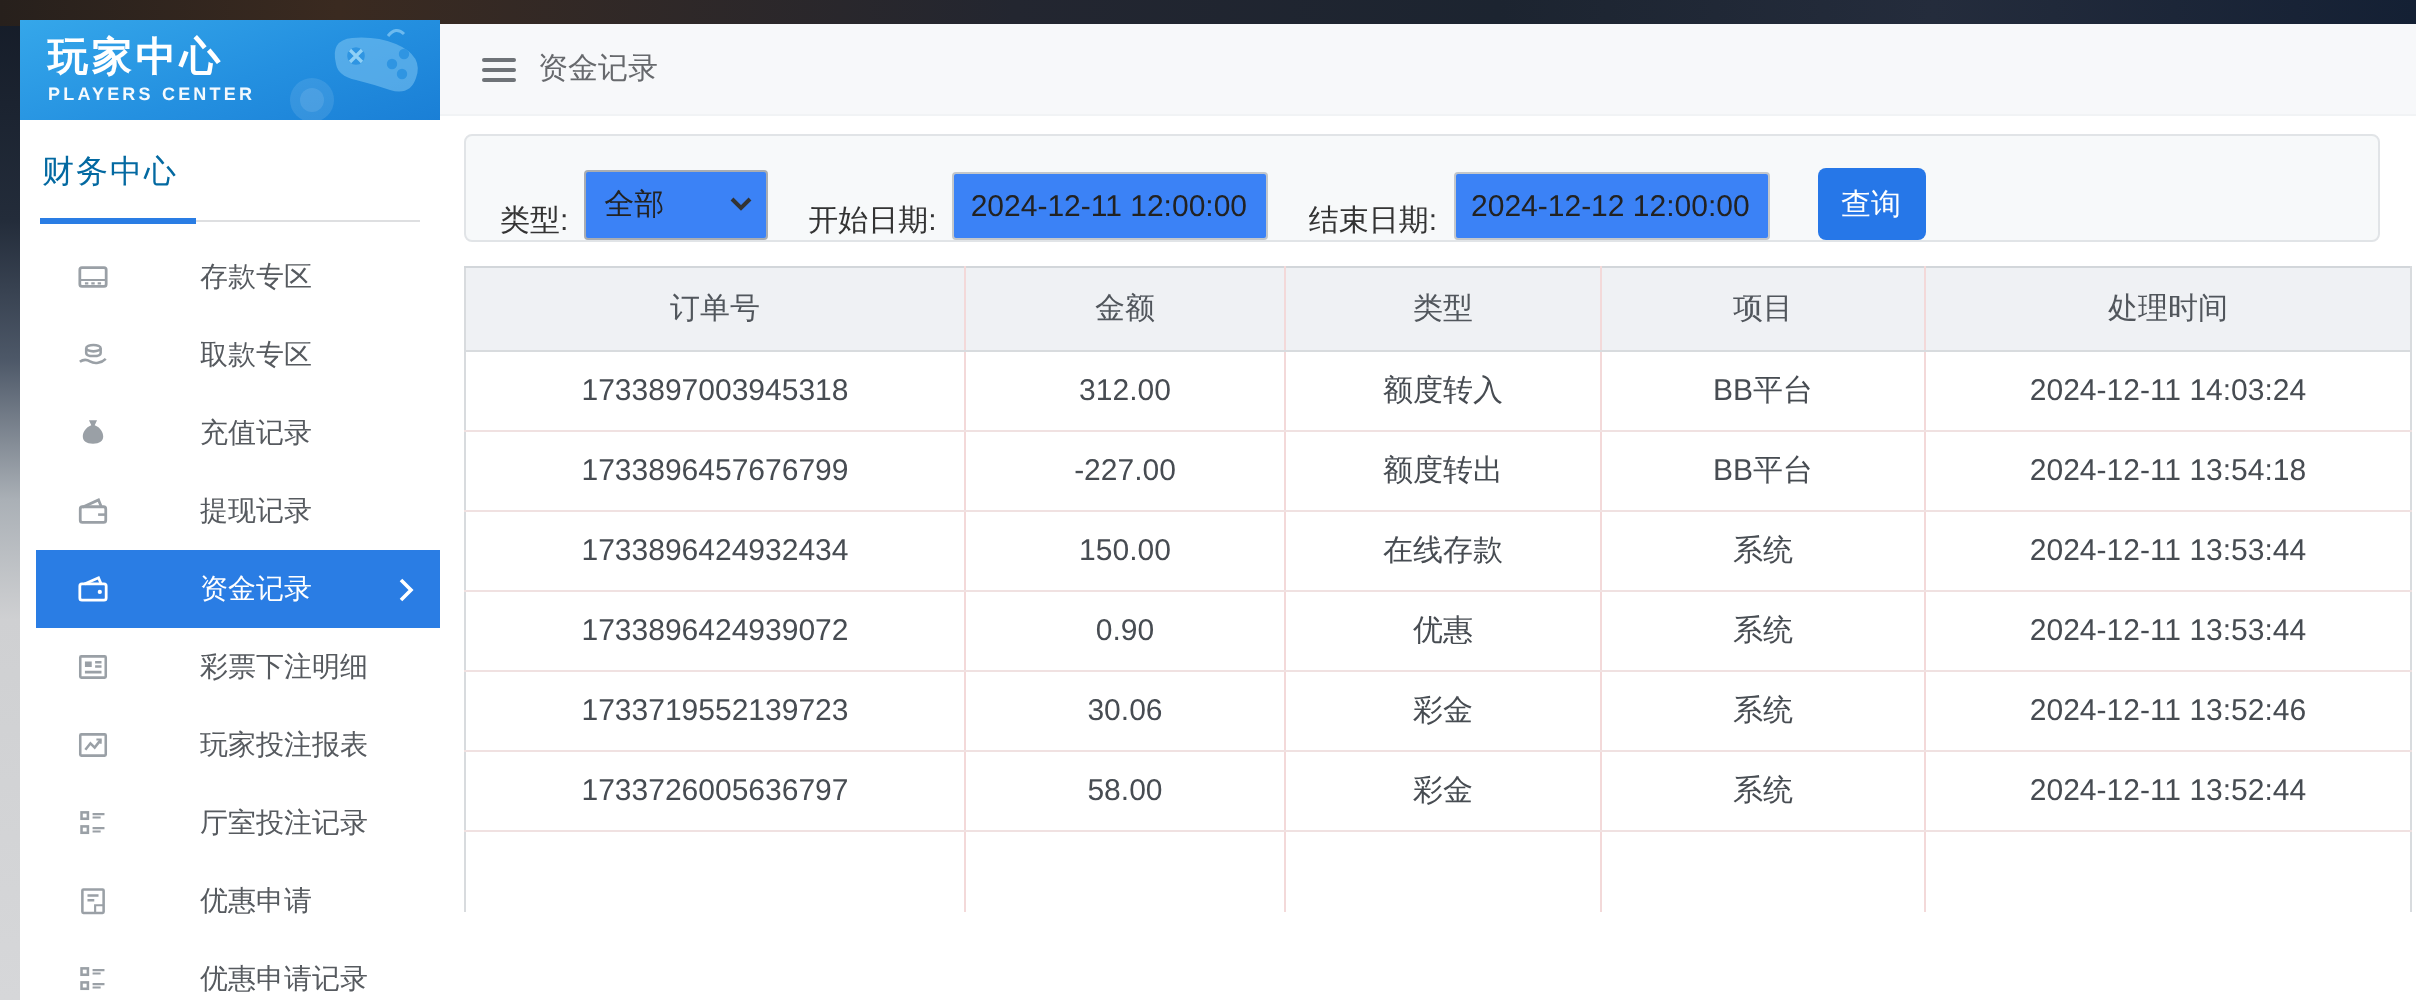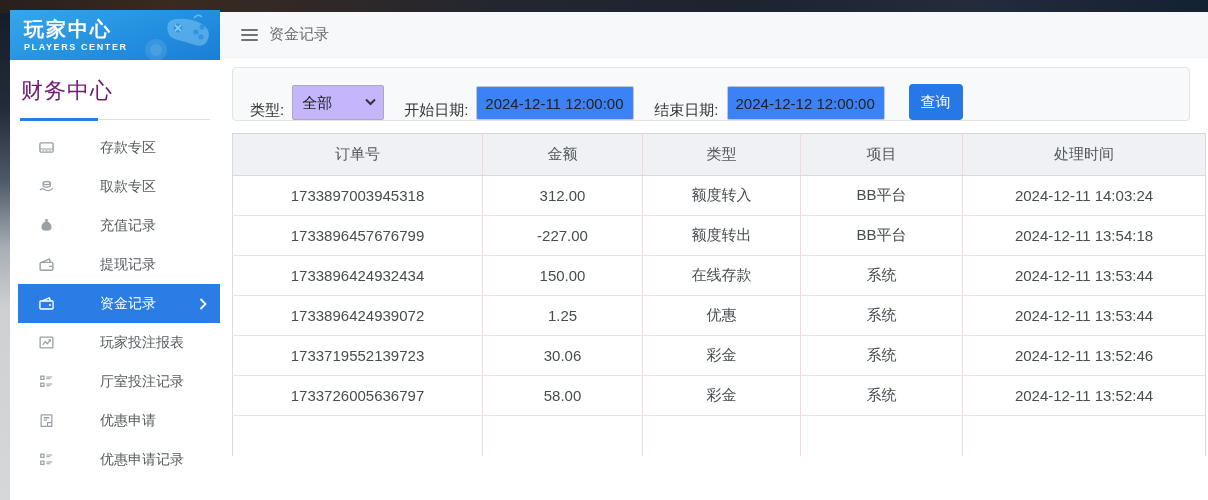--- a/index.html
+++ b/index.html
@@ -26,21 +26,21 @@
     background:#ffffff;z-index:2;
   }
   .sidebar-header{
     position:relative;height:50px;overflow:hidden;
     background:linear-gradient(160deg,var(--hdr-top) 0%,#2490e0 55%,var(--hdr-bottom) 100%);
     display:flex;flex-direction:column;justify-content:center;padding-left:14px;
   }
   .sidebar-header .cn{color:#fff;font-size:20px;font-weight:bold;letter-spacing:2px;line-height:1.1;}
   .sidebar-header .en{color:rgba(255,255,255,.95);font-size:9px;letter-spacing:1.6px;margin-top:2px;font-weight:bold;}
   .sidebar-header svg{position:absolute;right:4px;top:2px;}
-  .section-title{font-size:22px;color:#701a75;padding:16px 0 0 11px;letter-spacing:1px;}
+  .section-title{font-size:16px;color:#0369a1;padding:16px 0 0 11px;letter-spacing:1px;}
   .section-divider{position:relative;height:1px;background:#dedfe1;margin:13px 10px 0 10px;}
   .section-divider .seg{position:absolute;left:0;top:-1px;width:78px;height:3px;background:var(--accent);}
   .menu{margin-top:8px;}
   .menu-item{
     height:39px;display:flex;align-items:center;padding-left:28px;cursor:pointer;
     color:#565a5f;font-size:14px;gap:29px;
   }
   .menu-item .ic{width:17px;height:17px;margin-right:16px;color:#9aa0a6;flex:0 0 auto;display:flex;align-items:center;justify-content:center;}
   .menu-item.active{
     background:var(--accent);color:#fff;margin-left:8px;padding-left:20px;
@@ -62,21 +62,21 @@
   .content{padding:9px 2px 0 12px;}
   .filter-panel{
     height:54px;margin-right:16px;
     background:#f7f9fa;border:1px solid #e1e4e7;border-radius:4px;
     display:flex;align-items:flex-end;padding:0 17px;font-size:15px;color:#333;
   }
   .filter-panel label{margin-right:8px;}
   .select-wrap{position:relative;margin-right:20px;}
   .select-wrap select{
     -webkit-appearance:none;appearance:none;
-    width:92px;height:35px;border:1px solid #a9adb2;border-radius:2px;background:#c4b5fd;
+    width:92px;height:35px;border:1px solid #a9adb2;border-radius:2px;background:#3b82f6;
     font-size:15px;color:#222;padding:0 24px 0 9px;
     font-family:"Liberation Sans","DejaVu Sans",sans-serif;
   }
   .select-wrap svg{position:absolute;right:8px;top:13px;pointer-events:none;}
   .date-input{
     width:158px;height:34px;border:1px solid #c3c7cb;border-radius:2px;background:#3b82f6;
     font-size:15px;color:#222;padding:0 8px;margin-right:20px;
     font-family:"Liberation Sans","DejaVu Sans",sans-serif;
   }
   .query-btn{
@@ -184,20 +184,30 @@
       <span class="chev">
         <svg width="8" height="12" viewBox="0 0 8 12" fill="none">
             <path d="M1.5 1l5 5-5 5" stroke="#fff" stroke-width="1.8"></path>
           </svg>
       </span>
     </div>
     <div class="menu-item">
       <span class="ic">
         <svg width="17" height="17" viewBox="0 0 16 16" fill="none" stroke="currentColor" stroke-width="1.2">
             <rect x="2" y="3" width="12" height="10" rx="0.5"></rect>
+            <rect x="4.2" y="5.4" width="3.2" height="2.6" fill="currentColor" stroke="none"></rect>
+            <path d="M9 5.8h3M9 7.8h3M4.2 10.4h7.8"></path>
+          </svg>
+      </span>
+      <span>彩票下注明细</span>
+    </div>
+    <div class="menu-item">
+      <span class="ic">
+        <svg width="17" height="17" viewBox="0 0 16 16" fill="none" stroke="currentColor" stroke-width="1.2">
+            <rect x="2" y="3" width="12" height="10" rx="0.5"></rect>
             <path d="M4.4 10.2l2.4-3 2 2 2.8-3.6"></path>
             <path d="M9.6 5.4h2v2" stroke-width="1"></path>
           </svg>
       </span>
       <span>玩家投注报表</span>
     </div>
     <div class="menu-item">
       <span class="ic">
         <svg width="17" height="17" viewBox="0 0 16 16" fill="none" stroke="currentColor" stroke-width="1.2">
             <rect x="2.6" y="3" width="3" height="3"></rect>
@@ -292,21 +302,21 @@
         </tr>
         <tr>
           <td>1733896424932434</td>
           <td>150.00</td>
           <td>在线存款</td>
           <td>系统</td>
           <td>2024-12-11 13:53:44</td>
         </tr>
         <tr>
           <td>1733896424939072</td>
-          <td>1.25</td>
+          <td>0.90</td>
           <td>优惠</td>
           <td>系统</td>
           <td>2024-12-11 13:53:44</td>
         </tr>
         <tr>
           <td>1733719552139723</td>
           <td>30.06</td>
           <td>彩金</td>
           <td>系统</td>
           <td>2024-12-11 13:52:46</td>

